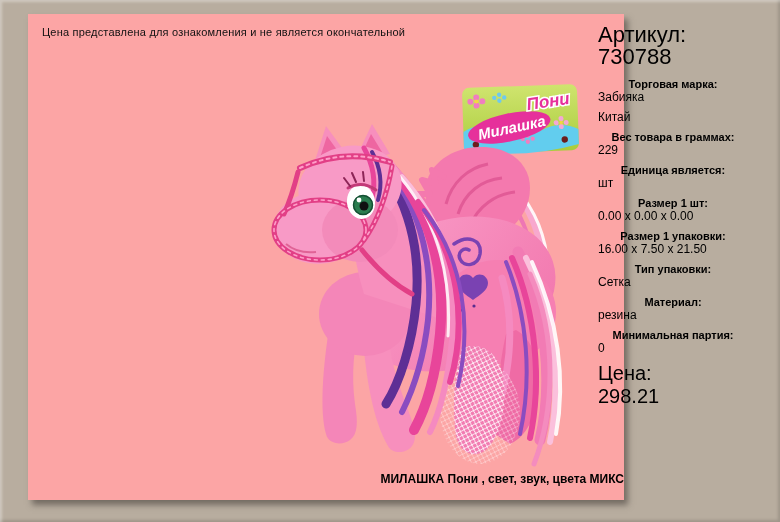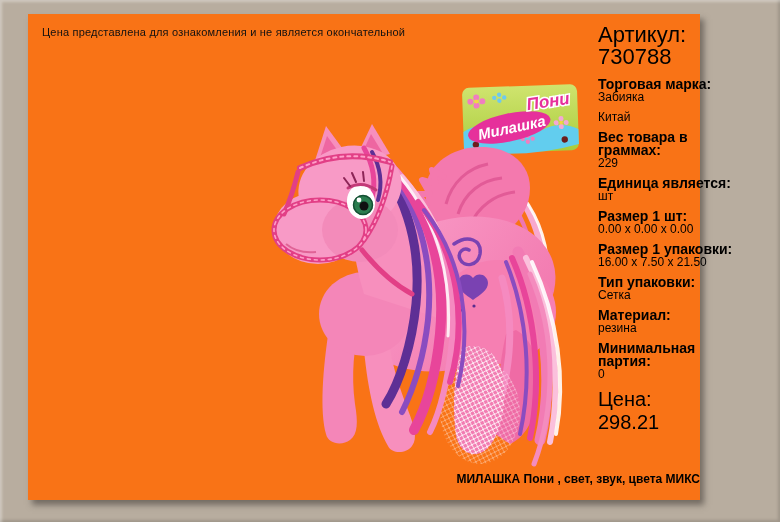--- a/index.html
+++ b/index.html
@@ -7,42 +7,42 @@
     width:780px; height:522px; position:relative; overflow:hidden;
     background:#b8ad9f;
     font-family:"Liberation Sans", sans-serif;
     color:#000;
   }
   .frame-highlight {
     position:absolute; inset:0; pointer-events:none;
     box-shadow: inset 2px 2px 3px rgba(255,255,255,0.35), inset -2px -2px 3px rgba(0,0,0,0.14);
   }
   .page {
-    position:absolute; left:28px; top:14px; width:672px; height:486px;
-    background:#f97316;
+    position:absolute; left:28px; top:14px; width:596px; height:486px;
+    background:#fca5a5;
     box-shadow: 4px 5px 6px rgba(70,64,58,0.6);
   }
   .disclaimer {
     position:absolute; left:14px; top:12px;
     font-size:11px; line-height:13px; color:#111; letter-spacing:0.2px;
   }
   .photo {
     position:absolute; left:240px; top:68px; width:400px; height:400px;
   }
   .photo svg { width:100%; height:100%; display:block; }
   svg text { font-family:"Liberation Sans", sans-serif; }
   .specs {
     position:absolute; left:570px; top:10px; width:150px;
   }
   .article {
     font-size:22px; line-height:22px; margin-bottom:10px;
   }
   .attrs { }
   .attr { margin-bottom:7px; }
-  .attr-label { font-weight:bold; font-size:14px; line-height:13px; }
+  .attr-label { font-weight:bold; font-size:11px; line-height:13px;text-align:center; }
   .attr-value { font-size:12px; line-height:13px; }
   .price {
     font-size:20px; line-height:23px; margin-top:4px;
   }
   .footer-title {
     position:absolute; left:0; top:458px; width:100%;
     text-align:right; font-size:12px; font-weight:bold;
   }
 </style>
 </head>

